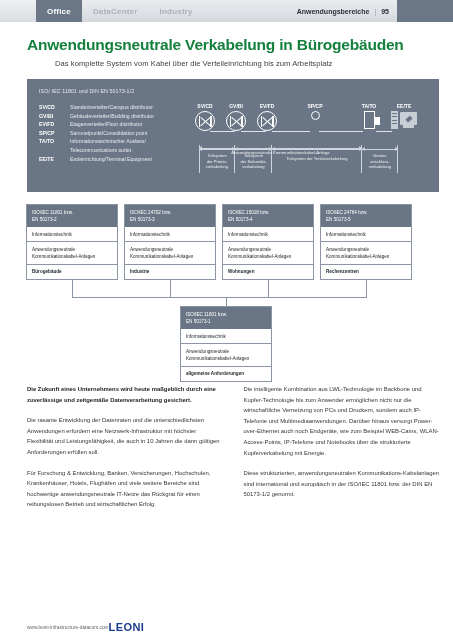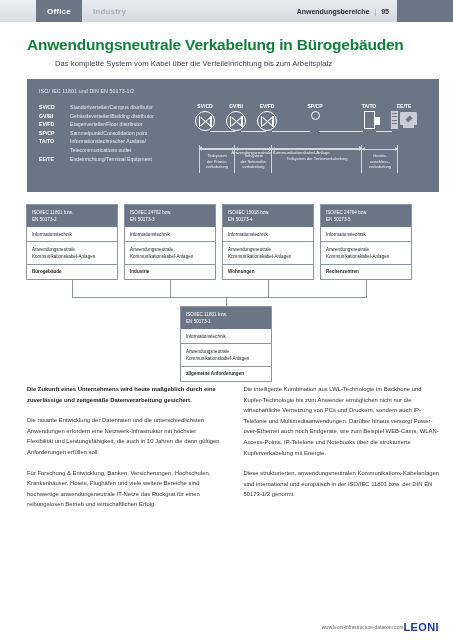--- a/index.html
+++ b/index.html
@@ -147,33 +147,36 @@
     font-size: 5.9px; line-height: 10.6px; font-weight: bold; color: #1a1d22;
     margin-bottom: 10px;
   }
   .p {
     font-size: 5.9px; line-height: 10.6px; color: #33373d; margin-bottom: 10px;
   }
 
   
   .footer {
     position: absolute; left: 0; bottom: 0; width: 453px; height: 26px;
-    display: flex; align-items: center; justify-content: flex-end;
+    display: flex; align-items: center; justify-content: flex-start;
     padding: 0 14px 0 27px;
   }
   .footer-url { font-size: 4.8px; color: #62666c; }
   .footer-logo { font-size: 11px; font-weight: bold; color: #1b3c8c; letter-spacing: .4px; }
 </style>
 </head>
 <body>
 
 <div class="topbar">
   <div class="topbar-left-pad"></div>
   <div class="tab active">
     <span>Office</span>
+  </div>
+  <div class="tab inactive">
+    <span>DataCenter</span>
   </div>
   <div class="tab inactive">
     <span>Industry</span>
   </div>
   <div class="topbar-spacer"></div>
   <div class="breadcrumb">
     <span>Anwendungsbereiche</span>
     <span class="sep">|</span>
     <span>95</span>
   </div>

